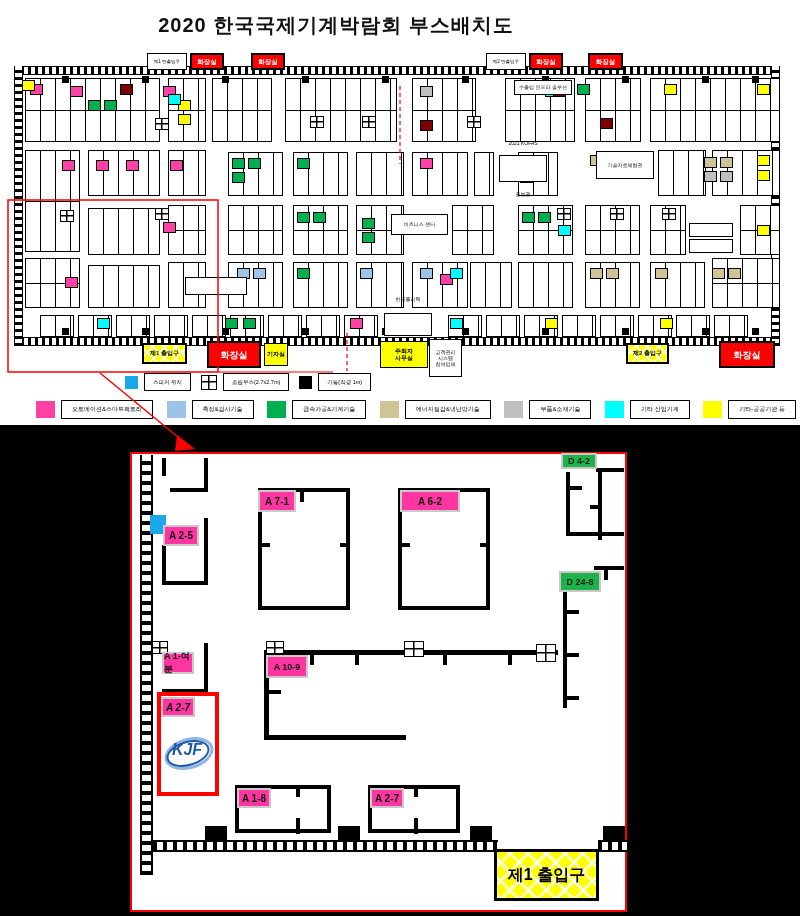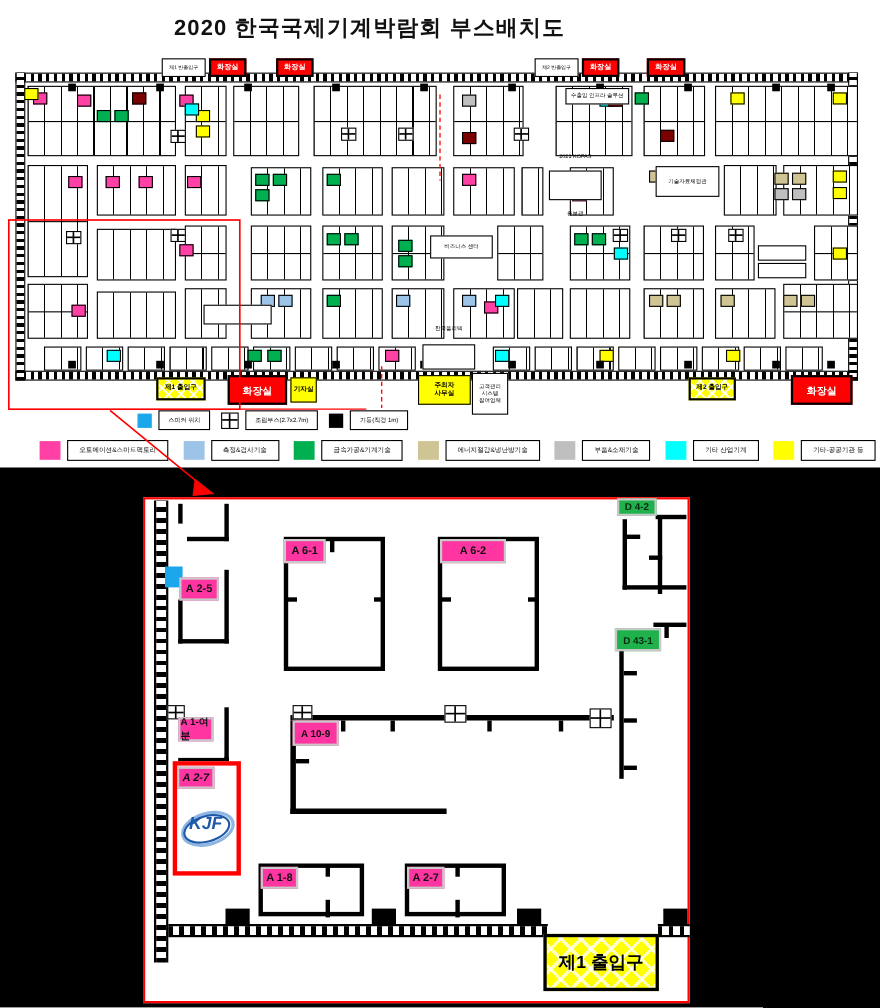--- a/index.html
+++ b/index.html
@@ -399,25 +399,25 @@
       <div class="abs gicon" style="left: 152px; top: 641px; width: 16px; height: 13px; z-index: 3;"></div>
       <div class="abs gicon" style="left: 266px; top: 641px; width: 18px; height: 13px; z-index: 3;"></div>
       <div class="abs gicon" style="left: 404px; top: 641px; width: 20px; height: 16px; z-index: 3;"></div>
       <div class="abs gicon" style="left: 536px; top: 644px; width: 20px; height: 18px; z-index: 3;"></div>
       <div class="abs pillar" style="left: 205px; top: 826px; width: 22px; height: 16px; z-index: 3;"></div>
       <div class="abs pillar" style="left: 338px; top: 826px; width: 22px; height: 16px; z-index: 3;"></div>
       <div class="abs pillar" style="left: 470px; top: 826px; width: 22px; height: 16px; z-index: 3;"></div>
       <div class="abs pillar" style="left: 603px; top: 826px; width: 22px; height: 16px; z-index: 3;"></div>
       <div class="abs ladderh" style="left: 153px; top: 840px; width: 345px; height: 12px; z-index: 3;"></div>
       <div class="abs ladderh" style="left: 598px; top: 840px; width: 29px; height: 12px; z-index: 3;"></div>
-      <div class="abs plabel" style="left: 258px; top: 490px; width: 38px; height: 22px; z-index: 8;">A 6-1</div>
+      <div class="abs plabel" style="left: 258px; top: 490px; width: 38px; height: 22px; z-index: 8;">A 7-1</div>
       <div class="abs plabel" style="left: 400px; top: 490px; width: 60px; height: 22px; z-index: 8;">A 6-2</div>
       <div class="abs glabel" style="left: 561px; top: 453px; width: 36px; height: 16px; z-index: 8;">D 4-2</div>
       <div class="abs plabel" style="left: 163px; top: 525px; width: 36px; height: 21px; z-index: 8;">A 2-5</div>
-      <div class="abs glabel" style="left: 559px; top: 571px; width: 42px; height: 21px; z-index: 8; font-size: 9px;">D 43-1</div>
+      <div class="abs glabel" style="left: 559px; top: 571px; width: 42px; height: 21px; z-index: 8; font-size: 9px;">D 24-8</div>
       <div class="abs plabel" style="left: 162px; top: 652px; width: 32px; height: 22px; z-index: 8; font-size: 9px;">A 1-여분</div>
       <div class="abs plabel" style="left: 266px; top: 655px; width: 42px; height: 23px; z-index: 8; font-size: 9px;">A 10-9</div>
       <div class="abs plabel" style="left: 161px; top: 697px; width: 34px; height: 20px; z-index: 8; font-style: italic;">A 2-7</div>
       <div class="abs plabel" style="left: 237px; top: 788px; width: 34px; height: 20px; z-index: 8;">A 1-8</div>
       <div class="abs plabel" style="left: 370px; top: 788px; width: 34px; height: 20px; z-index: 8;">A 2-7</div>
     </div>
 
   <div class="abs" style="left:150px;top:515px;width:16px;height:19px;background:#1CA6EC;z-index:5;"></div>
 
   <div id="red-booth"></div>

